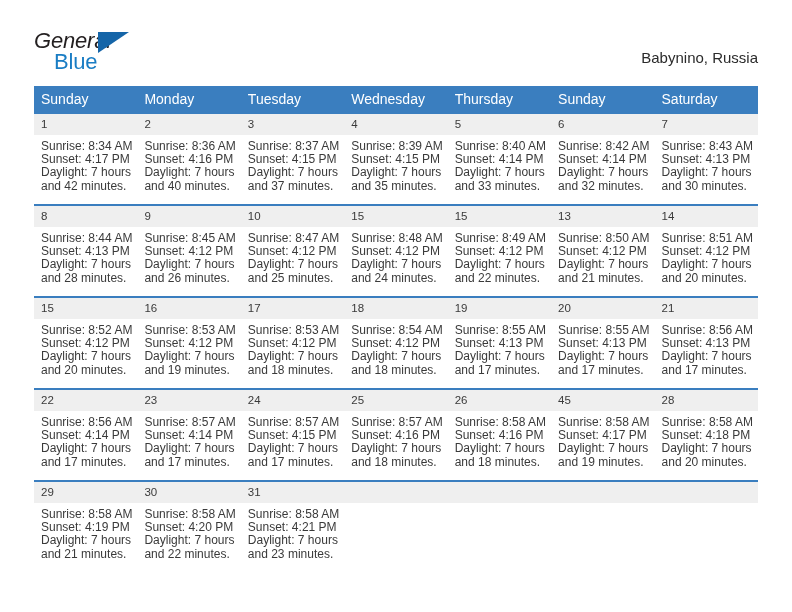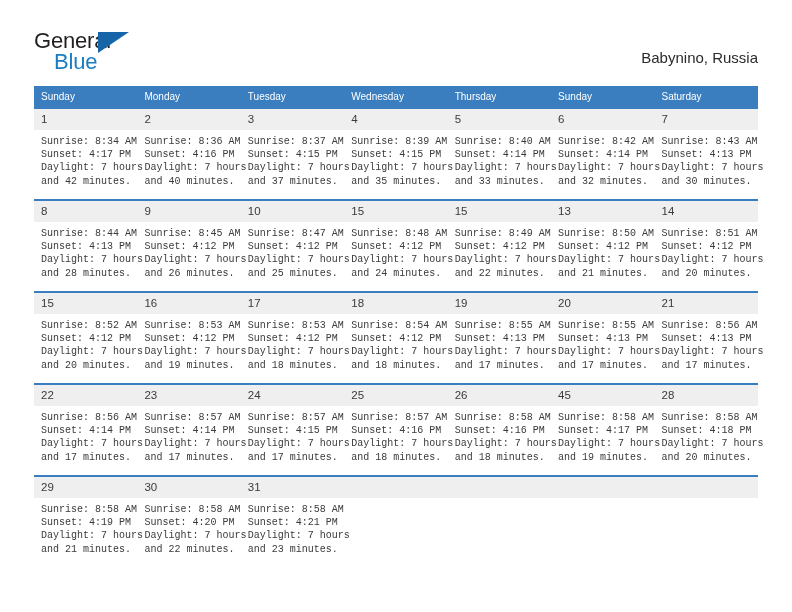--- a/index.html
+++ b/index.html
@@ -35,20 +35,21 @@
     height: 46px;
   }
   .logo-general {
     position: absolute;
     left: 0;
     top: 0;
     font-size: 22px;
     letter-spacing: -0.2px;
     color: #231f20;
     line-height: 26px;
+    font-style: italic;
   }
   .logo-blue {
     position: absolute;
     left: 20px;
     top: 21px;
     font-size: 22px;
     letter-spacing: -0.2px;
     color: #1a7dc4;
     line-height: 26px;
   }
@@ -84,21 +85,21 @@
   
   .calendar {
     margin: 10px 34px 0 34px;
     width: 724px;
     border-collapse: collapse;
     table-layout: fixed;
   }
   .calendar th {
     background: #3a7ebf;
     color: #ffffff;
-    font-size: 10px;
+    font-size: 14px;
     font-weight: normal;
     text-align: left;
     padding: 5px 0 5px 7px;
     height: 20px;
     box-sizing: border-box;
     border: none;
   }
   .calendar td {
     vertical-align: top;
     padding: 0;
@@ -115,24 +116,23 @@
     padding: 4px 0 5px 7px;
     line-height: 12px;
     height: 21px;
     box-sizing: border-box;
   }
   .daynum.empty {
     color: transparent;
   }
   .info {
     padding: 5px 6px 0 7px;
-    font-size: 10px;
+    font-size: 12px;
     line-height: 13.2px;
     color: #3a3a3a;
-    font-family: Liberation Mono, monospace;
   }
   .info div {
     white-space: nowrap;
   }
 </style>
 </head>
 <body>
 
 <div class="page">
 

